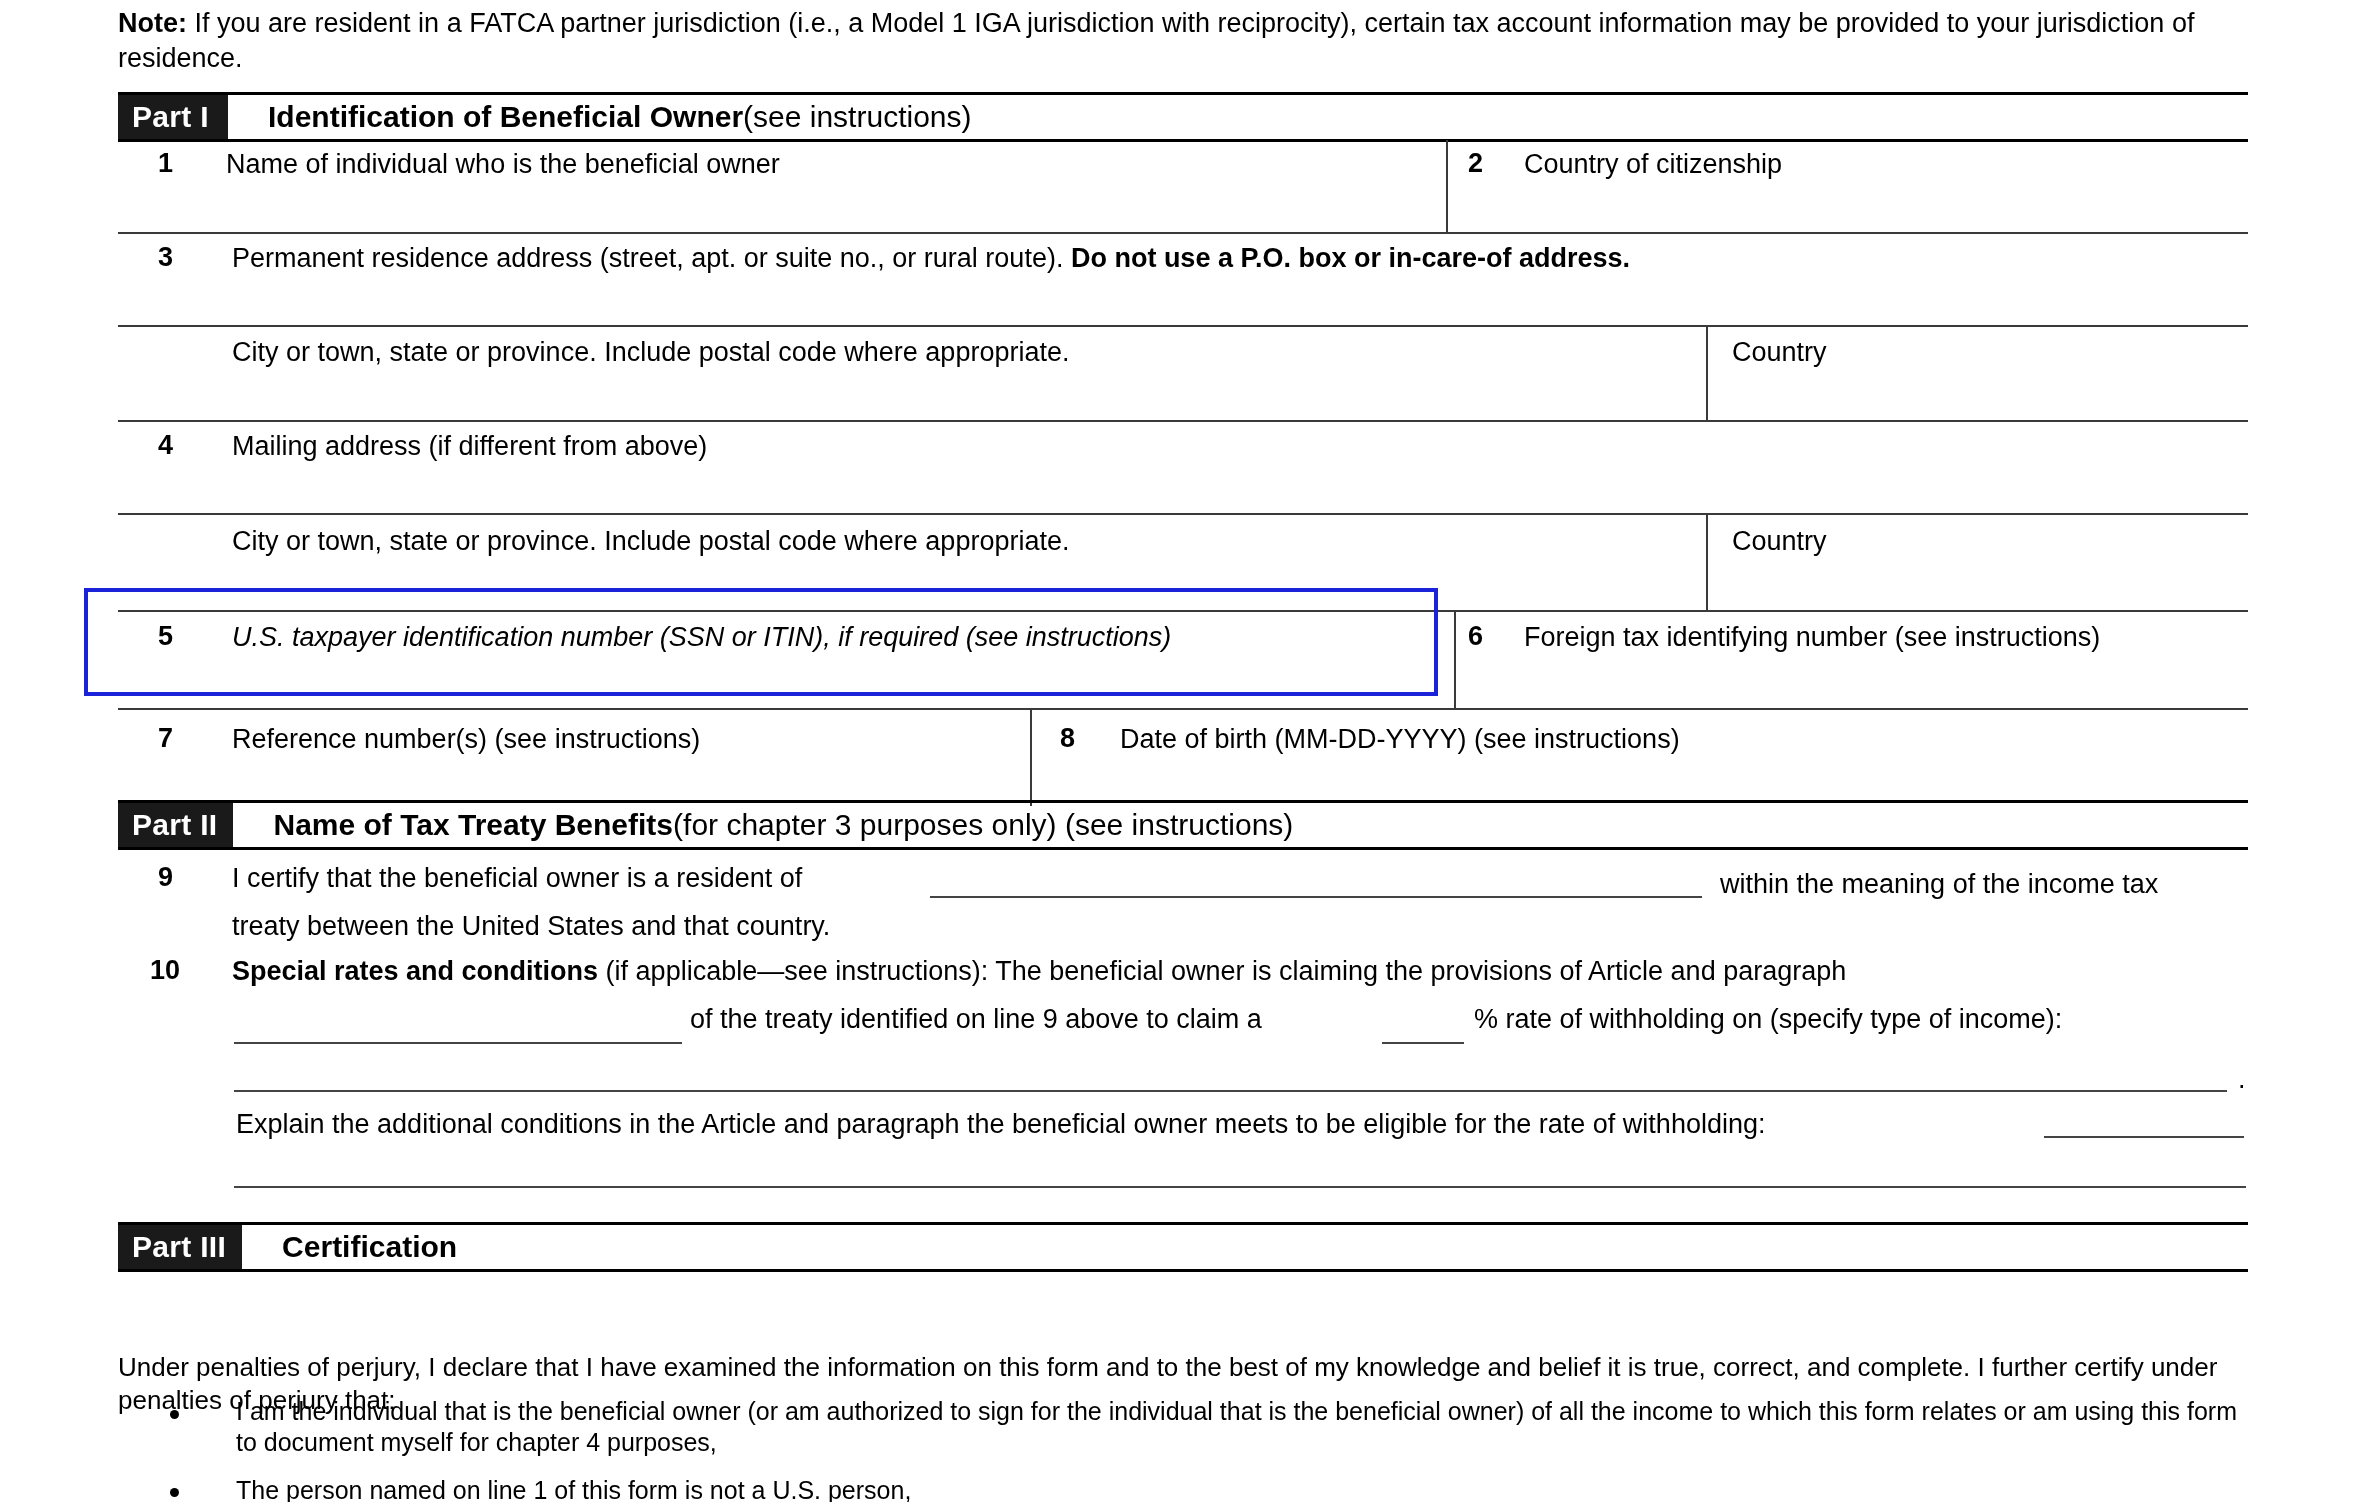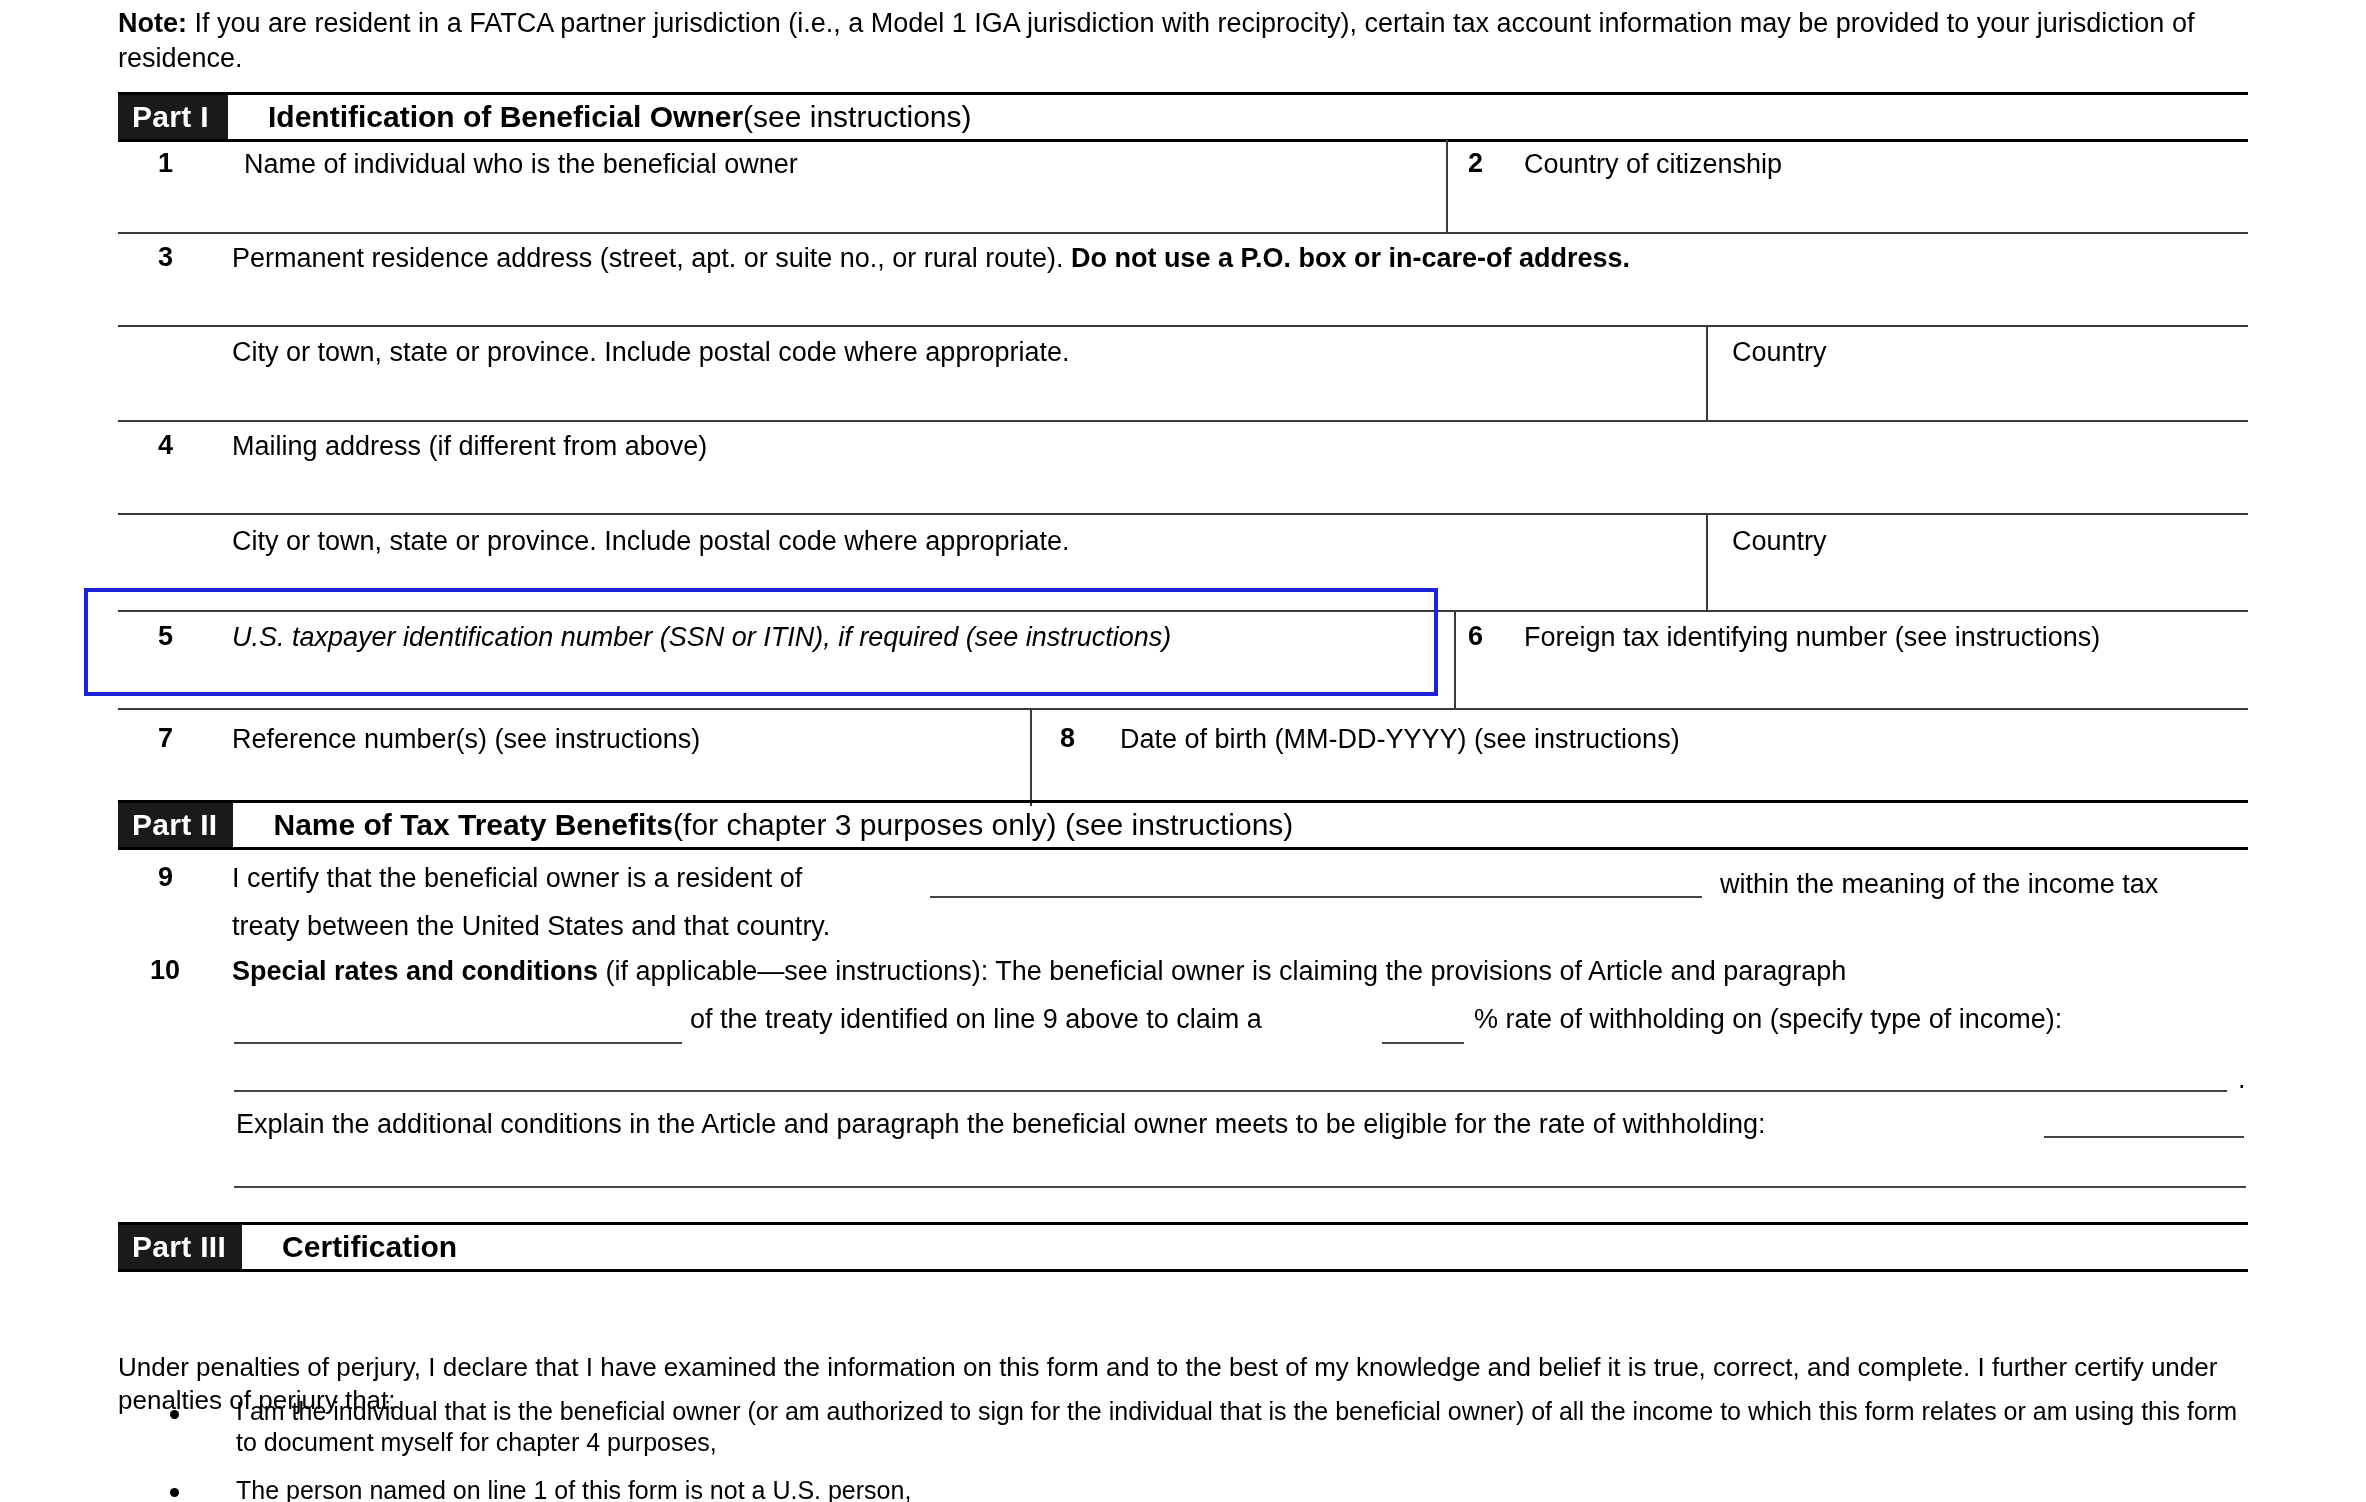--- a/index.html
+++ b/index.html
@@ -129,21 +129,21 @@
 
   <div class="part-bar" style="left:118px; top:92px; width:2130px;">
     <div class="part-tag">Part I</div>
     <div class="part-title">
       <span class="strong">Identification of Beneficial Owner</span>
         <span class="norm"> (see instructions)</span>
     </div>
   </div>
 
   <div class="num" style="left:158px; top:148px;">1</div>
-  <div class="txt" style="left:244px; top:148px;">Name of individual who is the beneficial owner</div>
+  <div class="txt" style="left:226px; top:148px;">Name of individual who is the beneficial owner</div>
   <div class="txt" style="left:232px; top:185px; width:1170px; height:48px;"></div>
 
   <div class="vline" style="left:1446px; top:140px; height:92px;"></div>
   <div class="num" style="left:1468px; top:148px;">2</div>
   <div class="txt" style="left:1524px; top:148px;">Country of citizenship</div>
   <div class="txt" style="left:1524px; top:185px; width:700px; height:48px;"></div>
 
   <div class="hline" style="left:118px; top:232px; width:2130px;"></div>
 
   <div class="num" style="left:158px; top:242px;">3</div>

